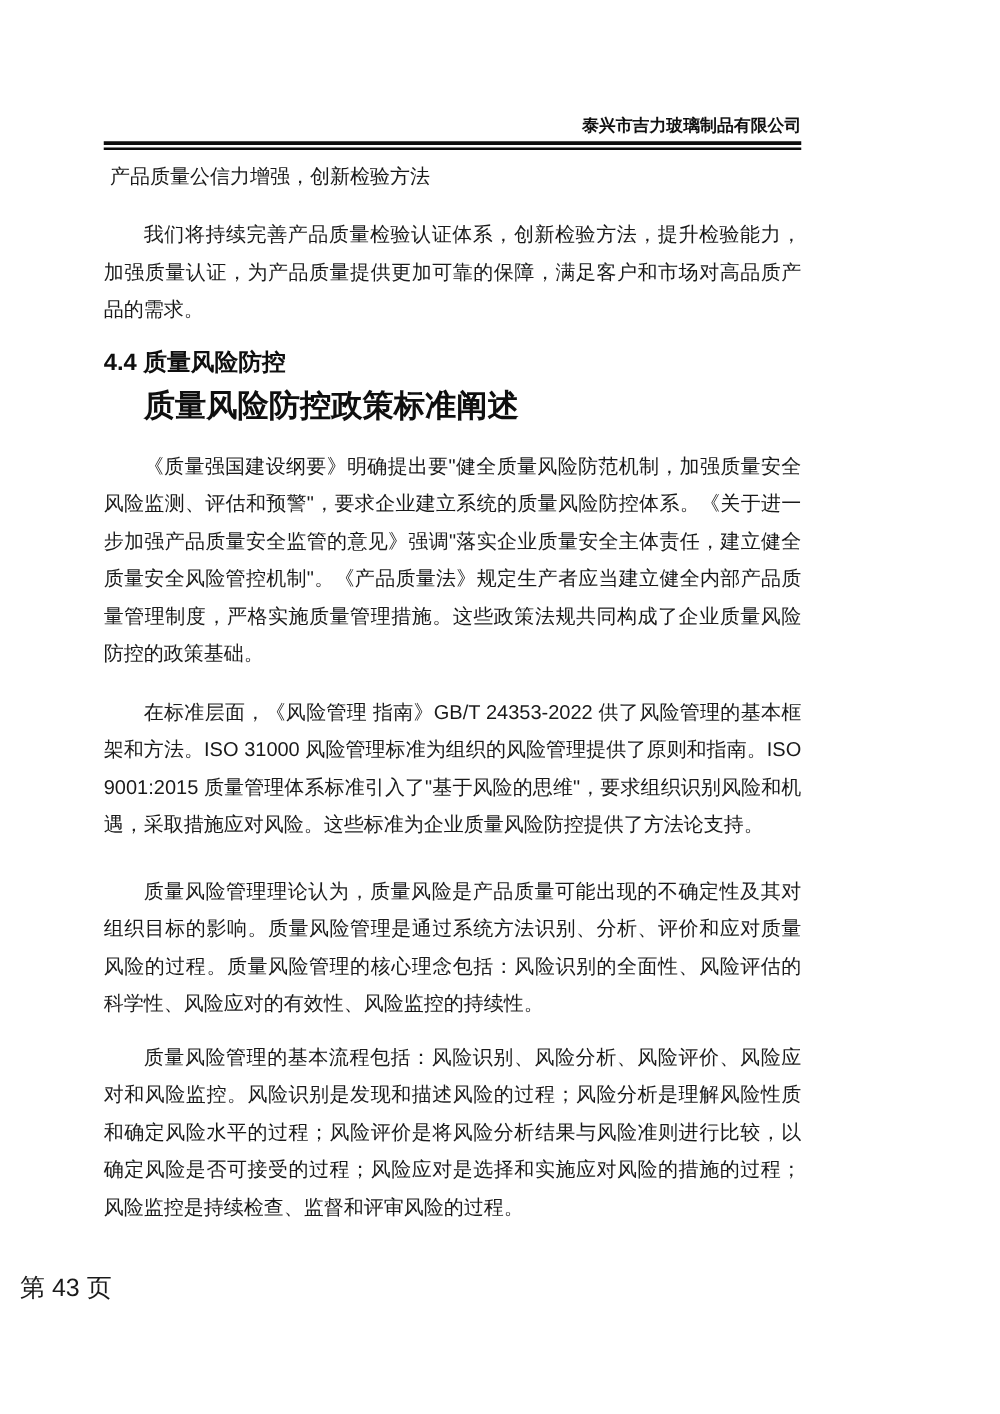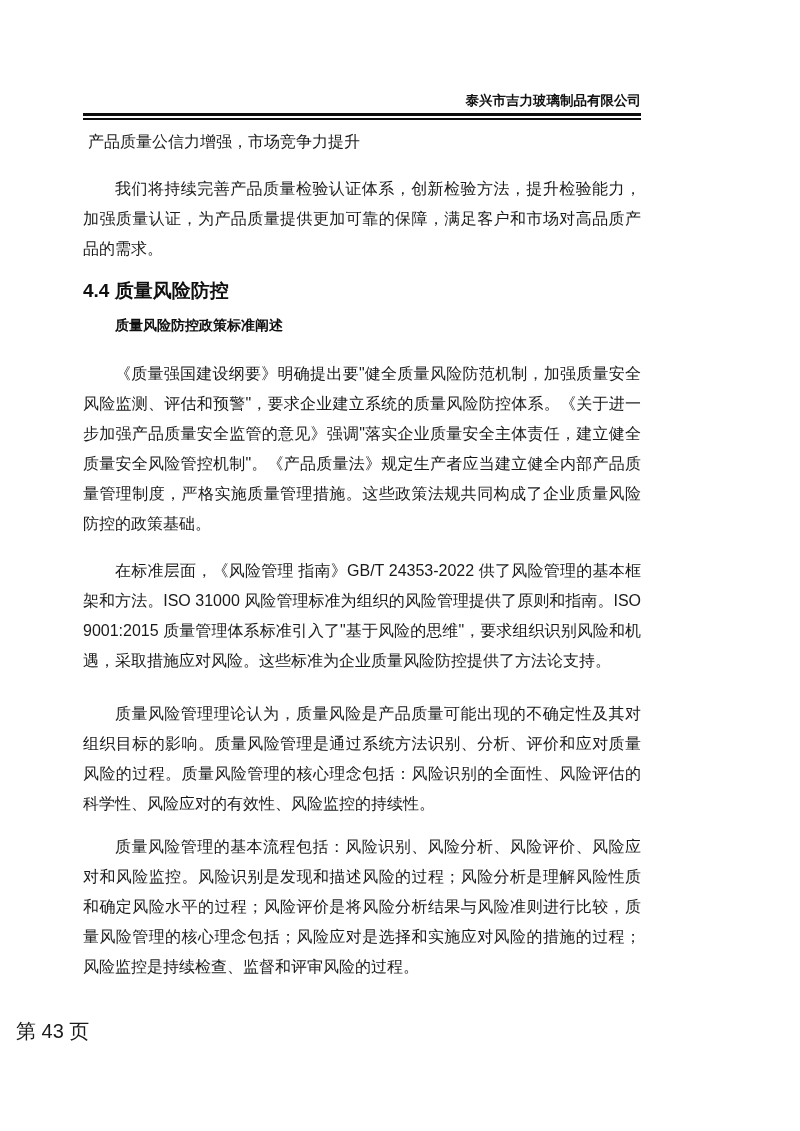--- a/index.html
+++ b/index.html
@@ -63,21 +63,21 @@
   .h-section {
     margin: 14px 0 0 0;
     font-size: 19px;
     line-height: 25px;
     font-weight: 700;
     color: #0f0f0f;
   }
   .h-sub {
     margin: 10px 0 0 0;
     padding-left: 32px;
-    font-size: 14px;
+    font-size: 25px;
     line-height: 25px;
     font-weight: 700;
     color: #0f0f0f;
   }
   .h-sub2 { margin-top: 22px; }
   .footer {
     position: absolute;
     top: 1022px;
     left: 16px;
     right: 0;
@@ -92,36 +92,36 @@
 <div class="page">
 
   <div class="header">
     <div class="company">泰兴市吉力玻璃制品有限公司</div>
     <div class="header-rule"></div>
   </div>
 
   <div class="content">
 
 
-    <p class="lead lead-2">产品质量公信力增强，市场竞争力提升</p>
+    <p class="lead lead-2">产品质量公信力增强，创新检验方法</p>
 
     <p class="para para-intro">我们将持续完善产品质量检验认证体系，创新检验方法，提升检验能力，加强质量认证，为产品质量提供更加可靠的保障，满足客户和市场对高品质产品的需求。</p>
 
     <h1 class="h-section">4.4 质量风险防控</h1>
 
     <h2 class="h-sub">质量风险防控政策标准阐述</h2>
 
     <p class="para para-policy">《质量强国建设纲要》明确提出要"健全质量风险防范机制，加强质量安全风险监测、评估和预警"，要求企业建立系统的质量风险防控体系。《关于进一步加强产品质量安全监管的意见》强调"落实企业质量安全主体责任，建立健全质量安全风险管控机制"。《产品质量法》规定生产者应当建立健全内部产品质量管理制度，严格实施质量管理措施。这些政策法规共同构成了企业质量风险防控的政策基础。</p>
 
     <p class="para para-standards">在标准层面，《风险管理 指南》GB/T 24353-2022 供了风险管理的基本框架和方法。ISO 31000 风险管理标准为组织的风险管理提供了原则和指南。ISO 9001:2015 质量管理体系标准引入了"基于风险的思维"，要求组织识别风险和机遇，采取措施应对风险。这些标准为企业质量风险防控提供了方法论支持。</p>
 
 
     <p class="para para-theory">质量风险管理理论认为，质量风险是产品质量可能出现的不确定性及其对组织目标的影响。质量风险管理是通过系统方法识别、分析、评价和应对质量风险的过程。质量风险管理的核心理念包括：风险识别的全面性、风险评估的科学性、风险应对的有效性、风险监控的持续性。</p>
 
-    <p class="para para-process">质量风险管理的基本流程包括：风险识别、风险分析、风险评价、风险应对和风险监控。风险识别是发现和描述风险的过程；风险分析是理解风险性质和确定风险水平的过程；风险评价是将风险分析结果与风险准则进行比较，质量风险管理的核心理念包括；风险应对是选择和实施应对风险的措施的过程；风险监控是持续检查、监督和评审风险的过程。</p>
+    <p class="para para-process">质量风险管理的基本流程包括：风险识别、风险分析、风险评价、风险应对和风险监控。风险识别是发现和描述风险的过程；风险分析是理解风险性质和确定风险水平的过程；风险评价是将风险分析结果与风险准则进行比较，以确定风险是否可接受的过程；风险应对是选择和实施应对风险的措施的过程；风险监控是持续检查、监督和评审风险的过程。</p>
 
   </div>
 
   <div class="footer">
     <span>第 43 页</span>
   </div>
 
 </div>
 
 </body></html>

